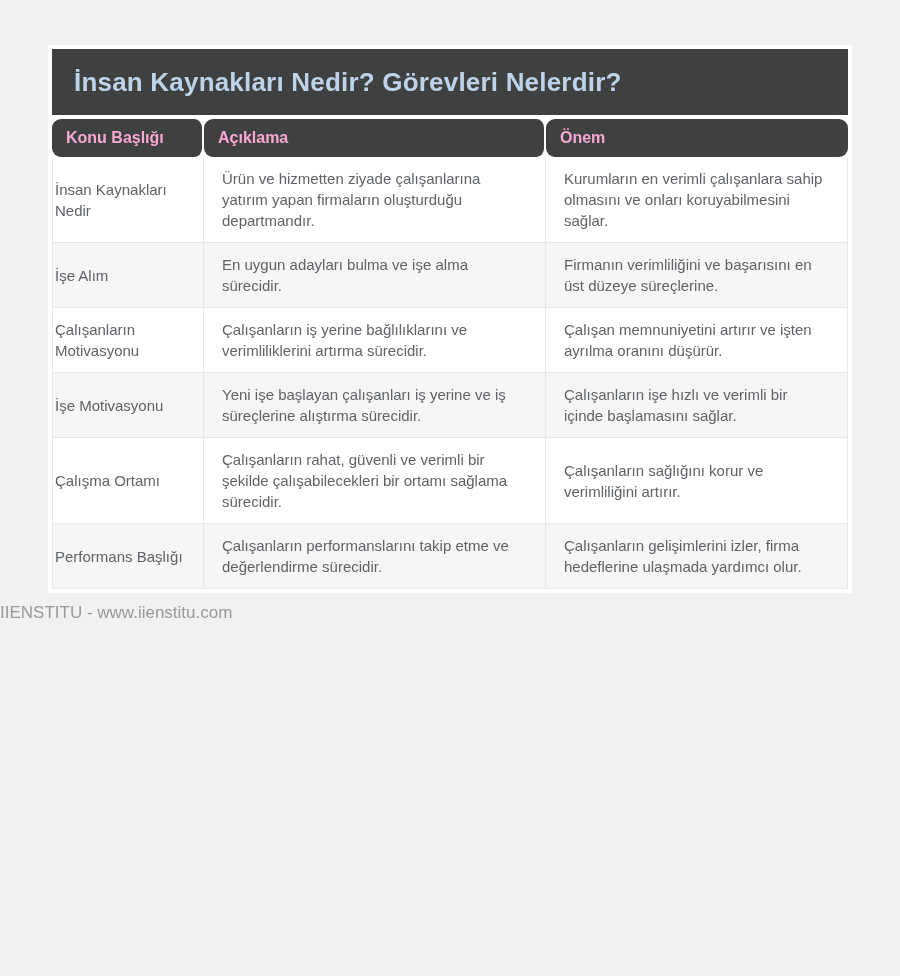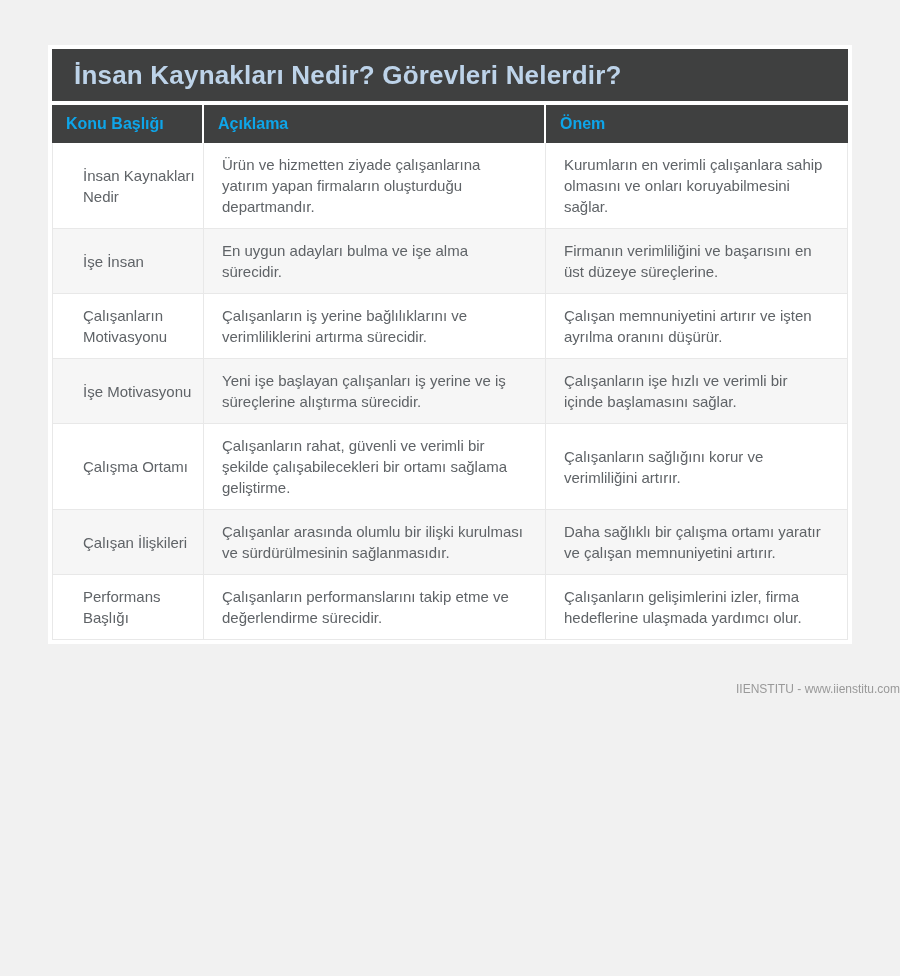--- a/index.html
+++ b/index.html
@@ -19,21 +19,21 @@
     font-family:"Liberation Sans","DejaVu Sans",sans-serif;
   }
   .card{
     width:804px;
     margin:45px auto 0 auto;
     background:#ffffff;
     padding:4px;
   }
   .title-bar{
     background:var(--header-bg);
-    padding:11px 22px;
+    padding:18px 22px;
     margin-bottom:4px;
   }
   .title-bar h1{
     margin:0;
     font-size:26px;
     line-height:30px;
     font-weight:bold;
     color:var(--title-text);
     letter-spacing:0.2px;
   }
@@ -41,50 +41,51 @@
     width:796px;
     table-layout:fixed;
     border-collapse:separate;
     border-spacing:0;
   }
   col.c-topic{width:152px;}
   col.c-desc{width:342px;}
   col.c-imp{width:302px;}
   thead th{
     background:var(--header-bg);
-    color:#0ea5e9;
+    color:#f9a8d4;
     font-size:16px;
     font-weight:bold;
     text-align:left;
     padding:10px 14px;
     border-right:2px solid #ffffff;
+    border-radius:9px;
   }
   thead th:last-child{border-right:none;}
   tbody td{
     font-size:15px;
     line-height:21px;
     color:var(--body-text);
     padding:11px 18px;
     vertical-align:middle;
     border-bottom:1px solid var(--border);
     border-right:1px solid var(--border);
     background:#ffffff;
   }
   tbody td:first-child{
     border-left:1px solid var(--border);
-    padding-left:30px;
+    padding-left:2px;
     padding-right:8px;
   }
   tbody tr:nth-child(even) td{
     background:var(--row-alt-bg);
   }
   .footer{
-    text-align:right;
-    margin-top:38px;
-    font-size:12px;
+    text-align:left;
+    margin-top:10px;
+    font-size:17px;
     color:var(--footer-text);
   }
 </style>
 </head>
 <body>
 
 <div class="card">
   <div class="title-bar">
     <h1>İnsan Kaynakları Nedir? Görevleri Nelerdir?</h1>
   </div>
@@ -101,43 +102,38 @@
         <th>Önem</th>
       </tr>
     </thead>
     <tbody>
         <tr>
           <td>İnsan Kaynakları Nedir</td>
           <td>Ürün ve hizmetten ziyade çalışanlarına yatırım yapan firmaların oluşturduğu departmandır.</td>
           <td>Kurumların en verimli çalışanlara sahip olmasını ve onları koruyabilmesini sağlar.</td>
         </tr>
         <tr>
-          <td>İşe İnsan</td>
+          <td>İşe Alım</td>
           <td>En uygun adayları bulma ve işe alma sürecidir.</td>
           <td>Firmanın verimliliğini ve başarısını en üst düzeye süreçlerine.</td>
         </tr>
         <tr>
           <td>Çalışanların Motivasyonu</td>
           <td>Çalışanların iş yerine bağlılıklarını ve verimliliklerini artırma sürecidir.</td>
           <td>Çalışan memnuniyetini artırır ve işten ayrılma oranını düşürür.</td>
         </tr>
         <tr>
           <td>İşe Motivasyonu</td>
           <td>Yeni işe başlayan çalışanları iş yerine ve iş süreçlerine alıştırma sürecidir.</td>
           <td>Çalışanların işe hızlı ve verimli bir içinde başlamasını sağlar.</td>
         </tr>
         <tr>
           <td>Çalışma Ortamı</td>
-          <td>Çalışanların rahat, güvenli ve verimli bir şekilde çalışabilecekleri bir ortamı sağlama geliştirme.</td>
+          <td>Çalışanların rahat, güvenli ve verimli bir şekilde çalışabilecekleri bir ortamı sağlama sürecidir.</td>
           <td>Çalışanların sağlığını korur ve verimliliğini artırır.</td>
-        </tr>
-        <tr>
-          <td>Çalışan İlişkileri</td>
-          <td>Çalışanlar arasında olumlu bir ilişki kurulması ve sürdürülmesinin sağlanmasıdır.</td>
-          <td>Daha sağlıklı bir çalışma ortamı yaratır ve çalışan memnuniyetini artırır.</td>
         </tr>
         <tr>
           <td>Performans Başlığı</td>
           <td>Çalışanların performanslarını takip etme ve değerlendirme sürecidir.</td>
           <td>Çalışanların gelişimlerini izler, firma hedeflerine ulaşmada yardımcı olur.</td>
         </tr>
       </tbody>
   </table>
 </div>
 

